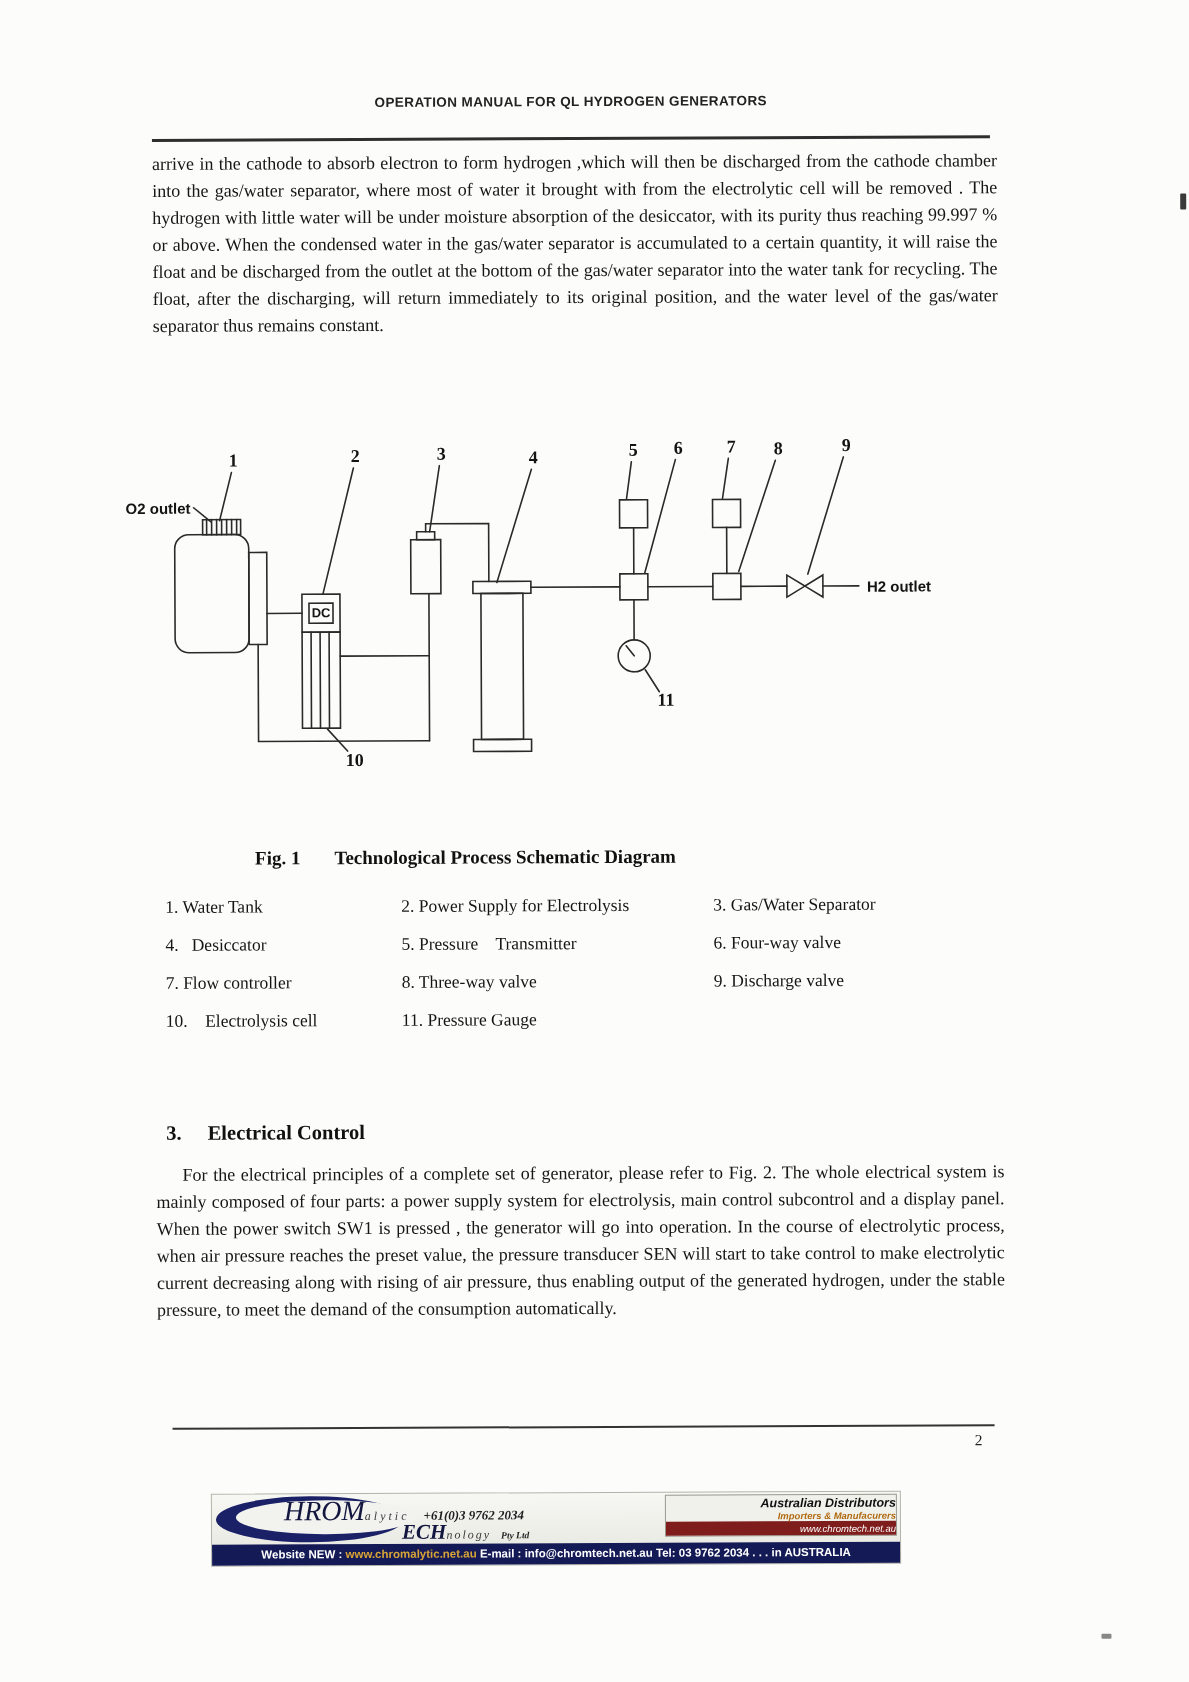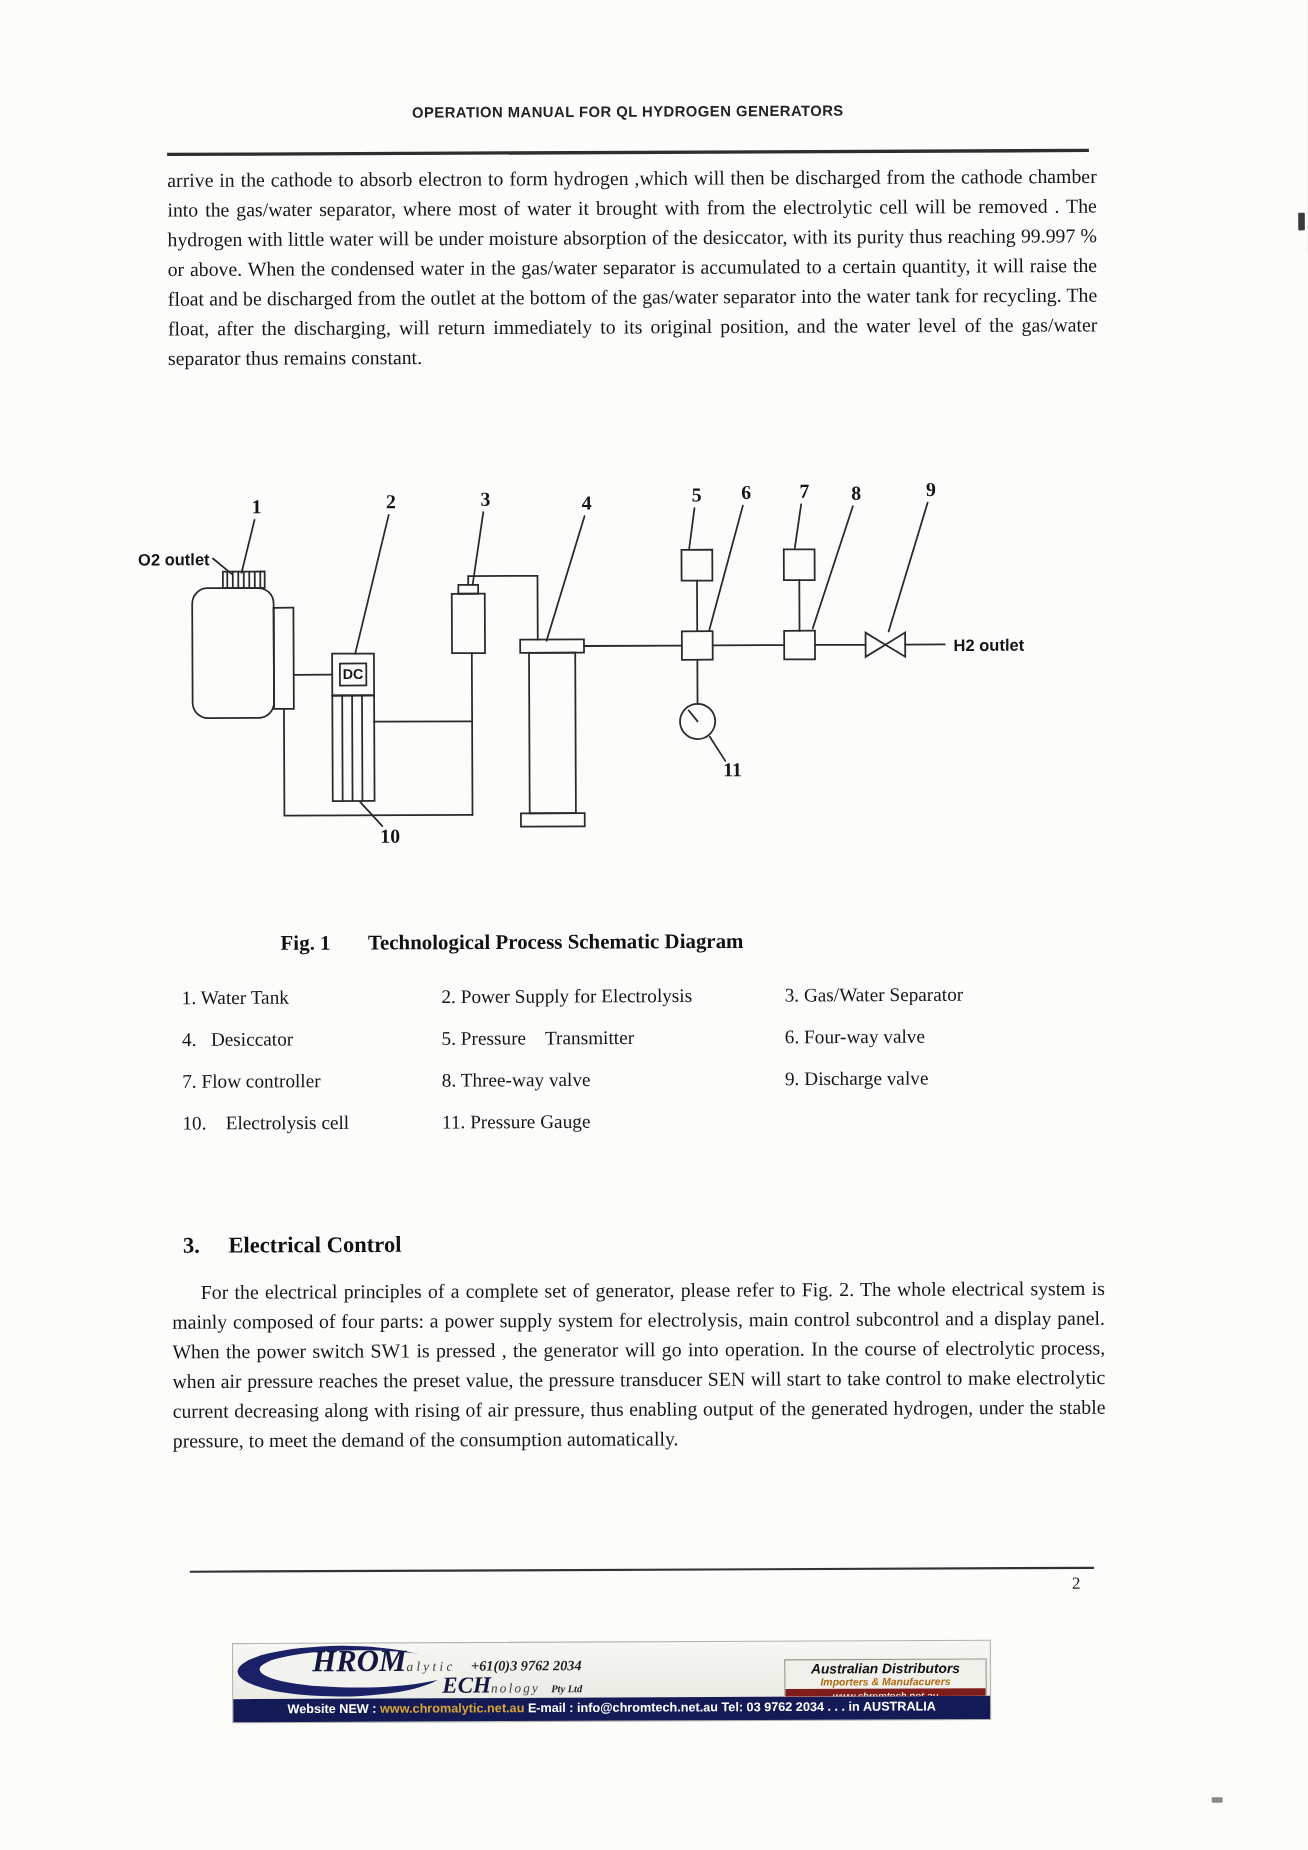--- a/index.html
+++ b/index.html
@@ -48,29 +48,29 @@
 
   .footer {
     position:absolute; top:1492px; left:208px; width:690px;
     border:1px solid #b3b3ab;
     background:linear-gradient(180deg,#f7f7f3,#e6e6e0);
   }
   .footer-main { position:relative; height:50px; overflow:hidden; }
   .swoosh { position:absolute; left:2px; top:1px; z-index:0; }
   .brand { position:relative; z-index:1; font-style:italic; padding-left:72px; }
   .brand-line1 { padding-top:1px; white-space:nowrap; }
-  .hrom   { font-weight:bold; font-size:28px; color:#13173f; }
+  .hrom   { font-weight:normal; font-size:28px; color:#13173f; }
   .alytic { font-size:12px; letter-spacing:3px; color:#3b3b3b; }
   .phone  { font-size:13px; font-weight:bold; color:#1d1d1d; margin-left:10px; }
   .brand-line2 { margin-top:-7px; padding-left:118px; white-space:nowrap; }
   .ech    { font-weight:bold; font-size:21px; color:#13173f; }
   .nology { font-size:12px; letter-spacing:2px; color:#3b3b3b; }
   .ptyltd { font-size:9.5px; font-weight:bold; color:#1d1d1d; margin-left:6px;margin-top:44px; }
   .dist-box {
-    position:absolute; right:3px; top:16px; width:184px; z-index:2; text-align:center;
+    position:absolute; right:3px; top:2px; width:232px; z-index:2; text-align:right;
     border:1px solid #99998f; background:#f1f1ec;
     font-family:"Liberation Sans", sans-serif; font-style:italic;
   }
   .dist1 { font-weight:bold; font-size:12.5px; color:#101010; padding-top:1px; }
   .dist2 { font-weight:bold; font-size:9.5px; color:#b06a10; }
   .dist3 { font-size:9.5px; color:#ffffff; background:#7f1d1d; padding:1.5px 0; }
   .footer-bar {
     background:#141a55; color:#fff; text-align:center; padding:4px 0 5px;
     font-family:"Liberation Sans", sans-serif; font-weight:bold; font-size:11.5px;
   }

